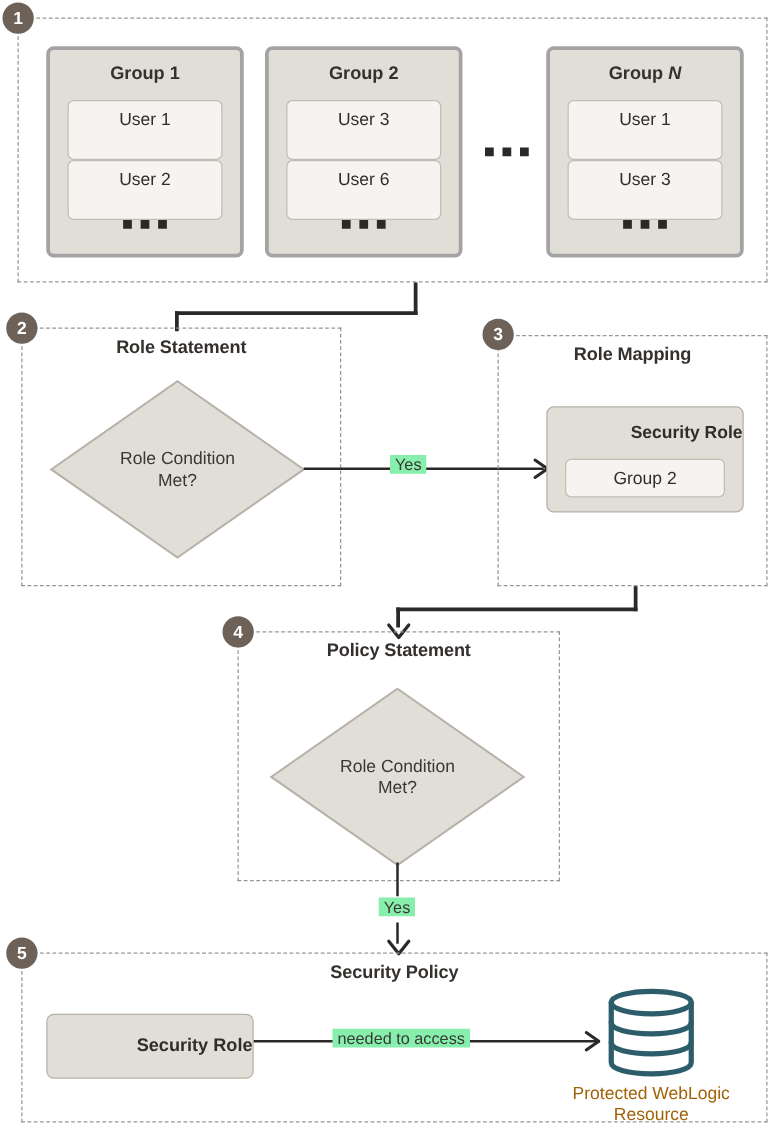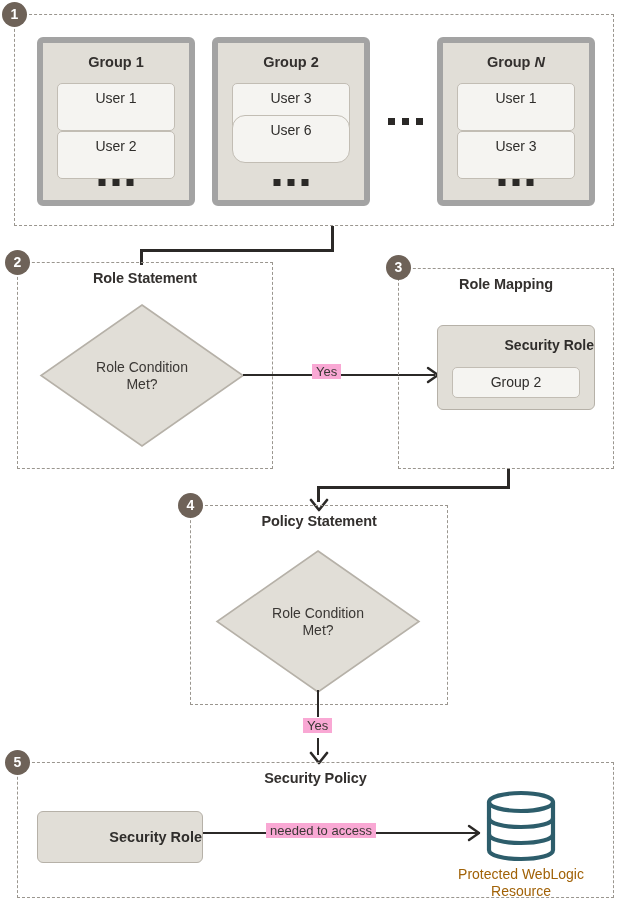--- a/index.html
+++ b/index.html
@@ -47,21 +47,21 @@
     color:#33302e;
     text-align:center;
     white-space:nowrap;
     letter-spacing:-0.1px;
   }
 
   
   .group-box{
     position:absolute;
     background:#e1ded7;
-    border:6px solid #a3a3a3;
+    border:3px solid #a3a3a3;
     border-radius:6px;
     box-sizing:border-box;
   }
   .group-title{
     position:absolute;
     left:0;right:0;
     top:11px;
     text-align:center;
     font-size:14.5px;
     font-weight:bold;
@@ -141,21 +141,21 @@
   
   .line-h{position:absolute;height:3px;background:#2b2927;}
   .line-v{position:absolute;width:3px;background:#2b2927;}
   .line-h.thin{height:2px;}
   .line-v.thin{width:2px;}
 
   .edge-label{
     position:absolute;
     font-size:13px;
     color:#3a3734;
-    background:#f9a8d4;
+    background:#86efac;
     padding:0 4px;
     white-space:nowrap;
   }
 
   .caption{
     position:absolute;
     text-align:center;
     font-size:14px;
     color:#a16207;
     line-height:1.22;
@@ -183,21 +183,21 @@
         <i></i>
     </div>
   </div>
 
   <div class="group-box" style="left:212px;top:37px;width:158px;height:169px;">
     <div class="group-title">
       <span>Group</span>
       <span>2</span>
     </div>
     <div class="user-box" style="top:40px;">User 3</div>
-    <div class="user-box" style="top:72px;border-radius:13px;">User 6</div>
+    <div class="user-box" style="top:88px;">User 6</div>
     <div class="dots" style="left:50%;transform:translateX(-50%);top:136px;">
       <i></i>
         <i></i>
         <i></i>
     </div>
   </div>
 
   <div class="dots" style="left:388px;top:118px;">
     <i></i>
       <i></i>

